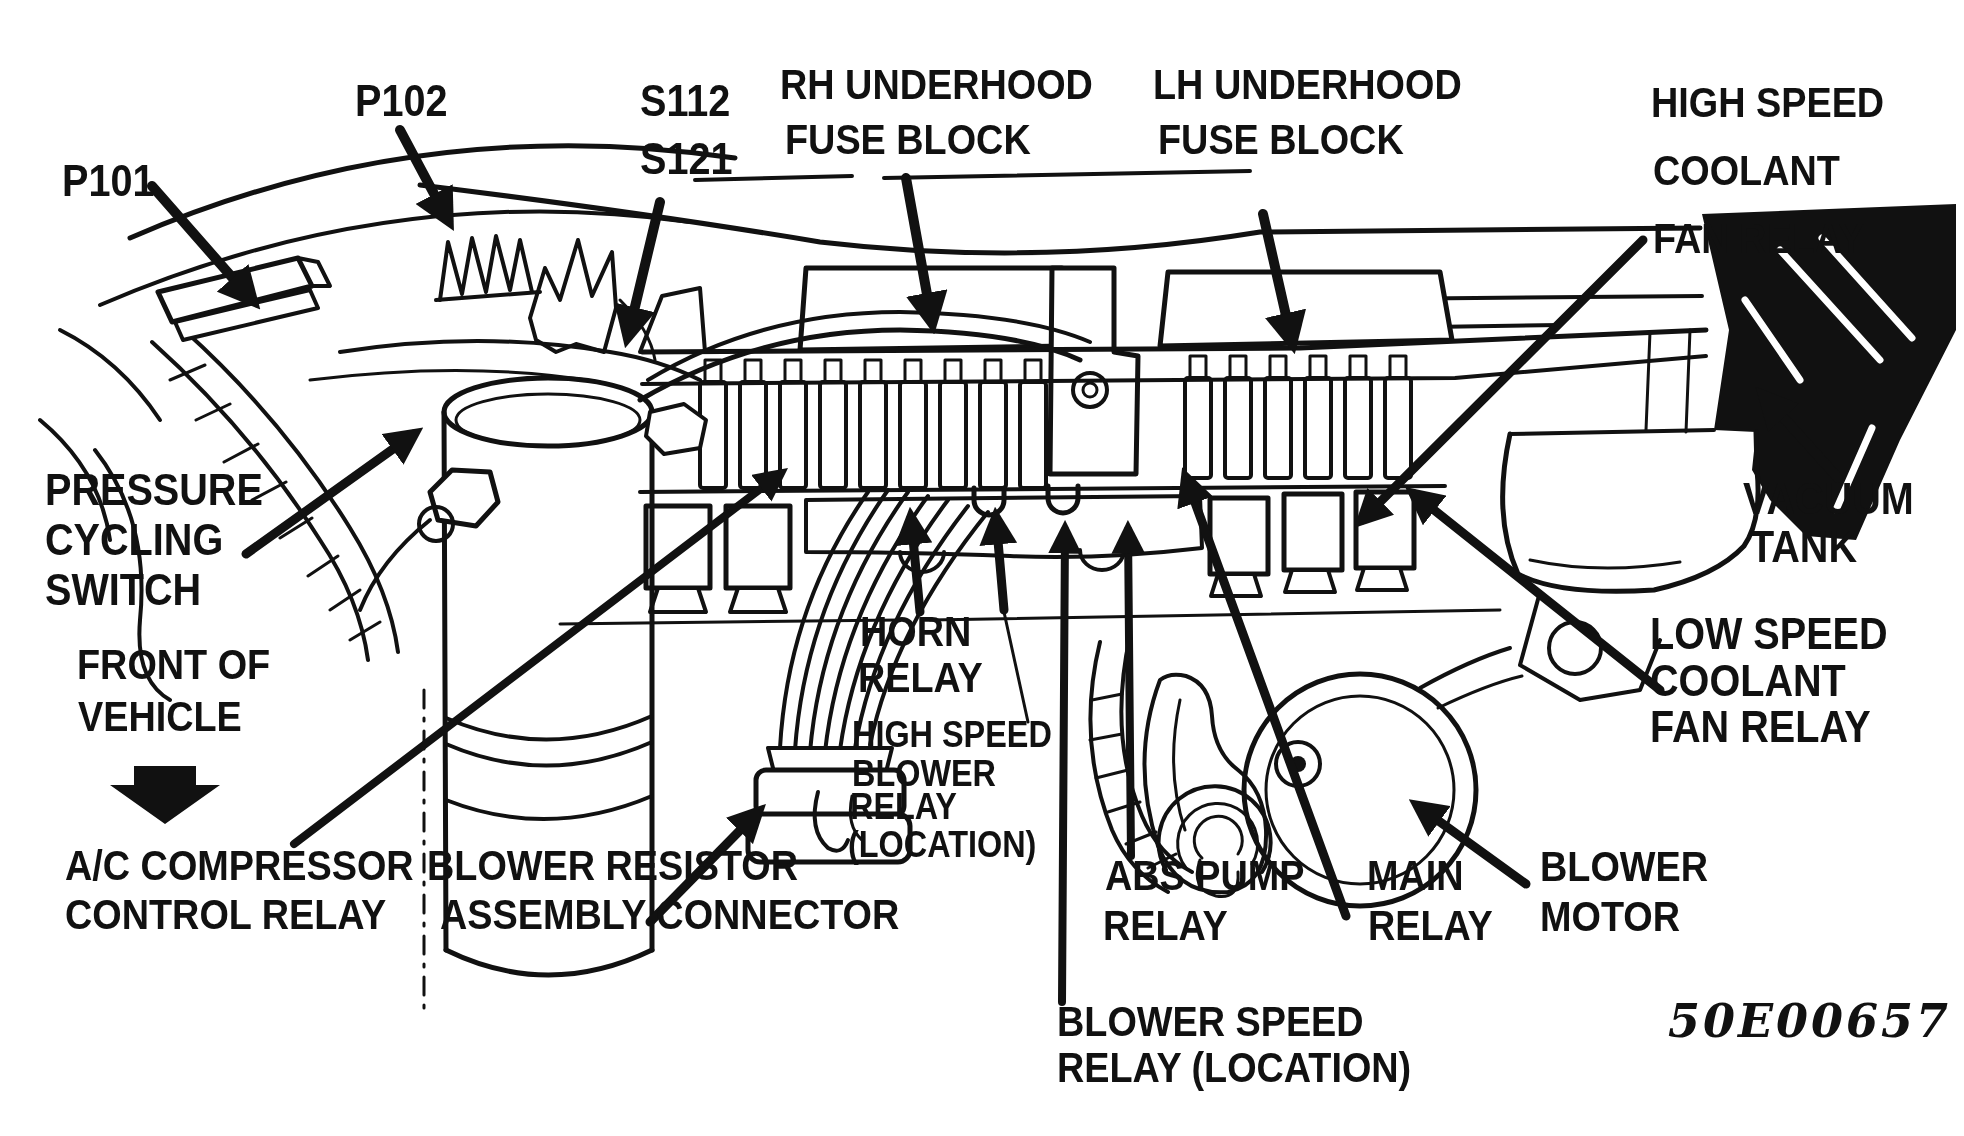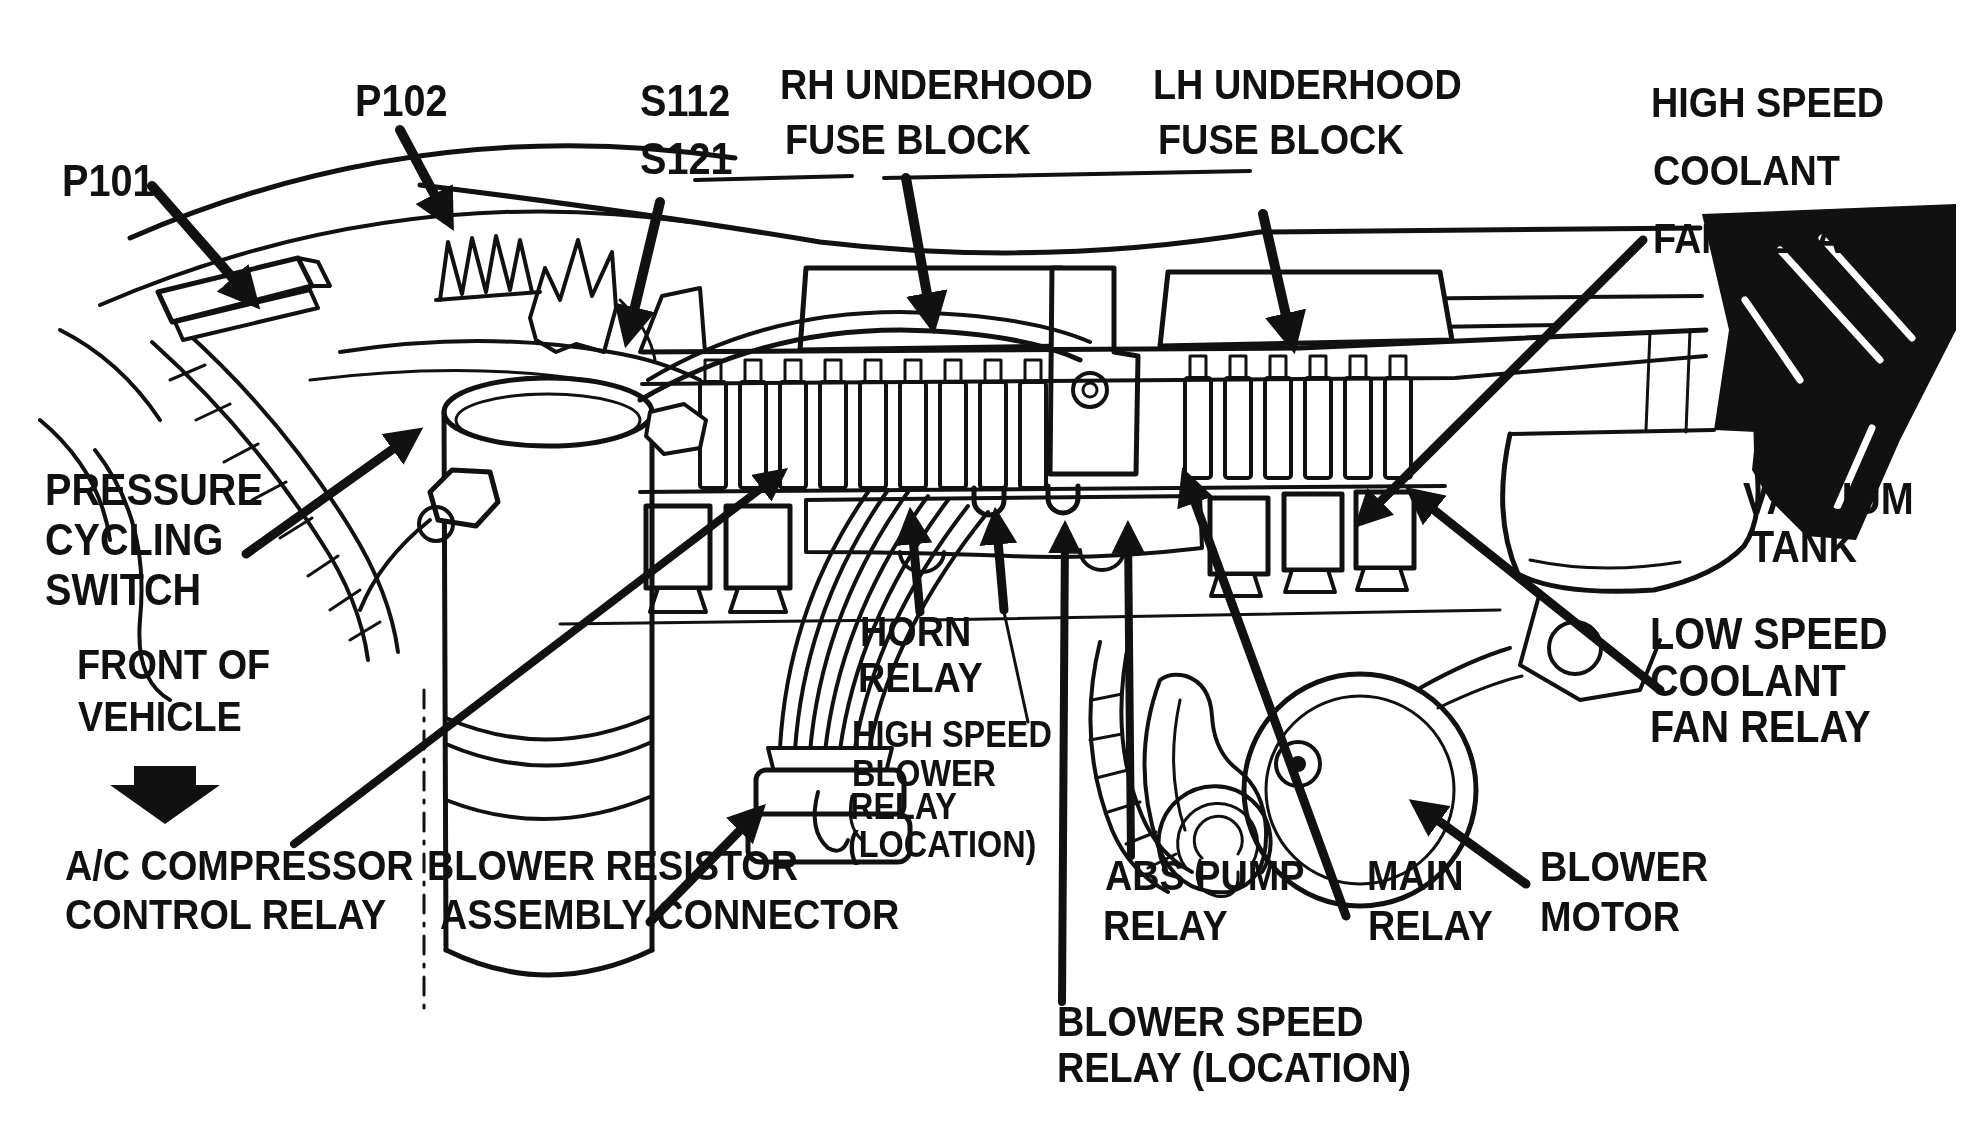--- a/index.html
+++ b/index.html
@@ -267,13 +267,14 @@
   <div class="lbl" style="left:1057px;top:1001px">BLOWER SPEED</div>
   <div class="lbl" style="left:1057px;top:1047px">RELAY (LOCATION)</div>
 
   <div class="lbl xl" style="left:1743px;top:477px">VACUUM</div>
   <div class="lbl xl" style="left:1750px;top:525px">TANK</div>
 
   <div class="lbl xl" style="left:1650px;top:612px">LOW SPEED</div>
   <div class="lbl xl" style="left:1650px;top:659px">COOLANT</div>
   <div class="lbl xl" style="left:1650px;top:705px">FAN RELAY</div>
 
+  <div class="code" style="left:1668px;top:994px">50E00657</div>
 </div>
 
 </body></html>

